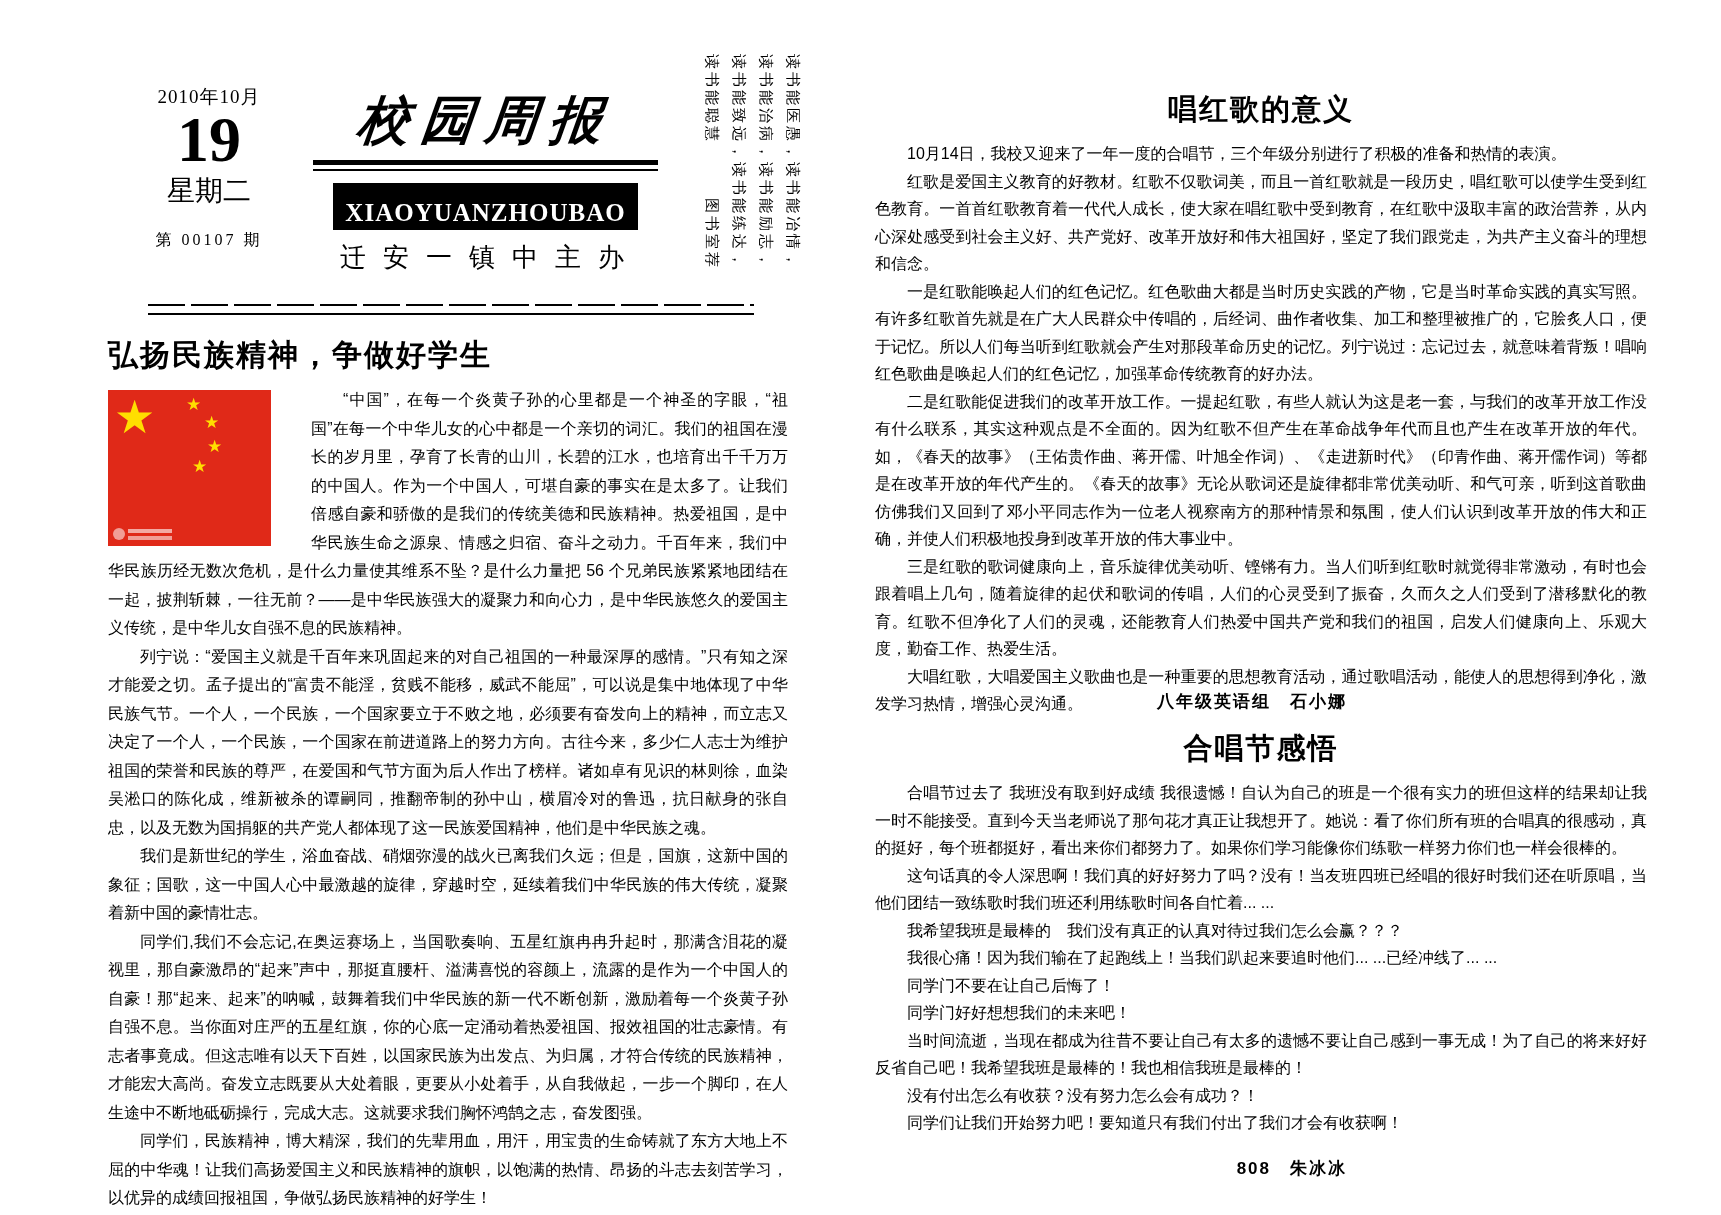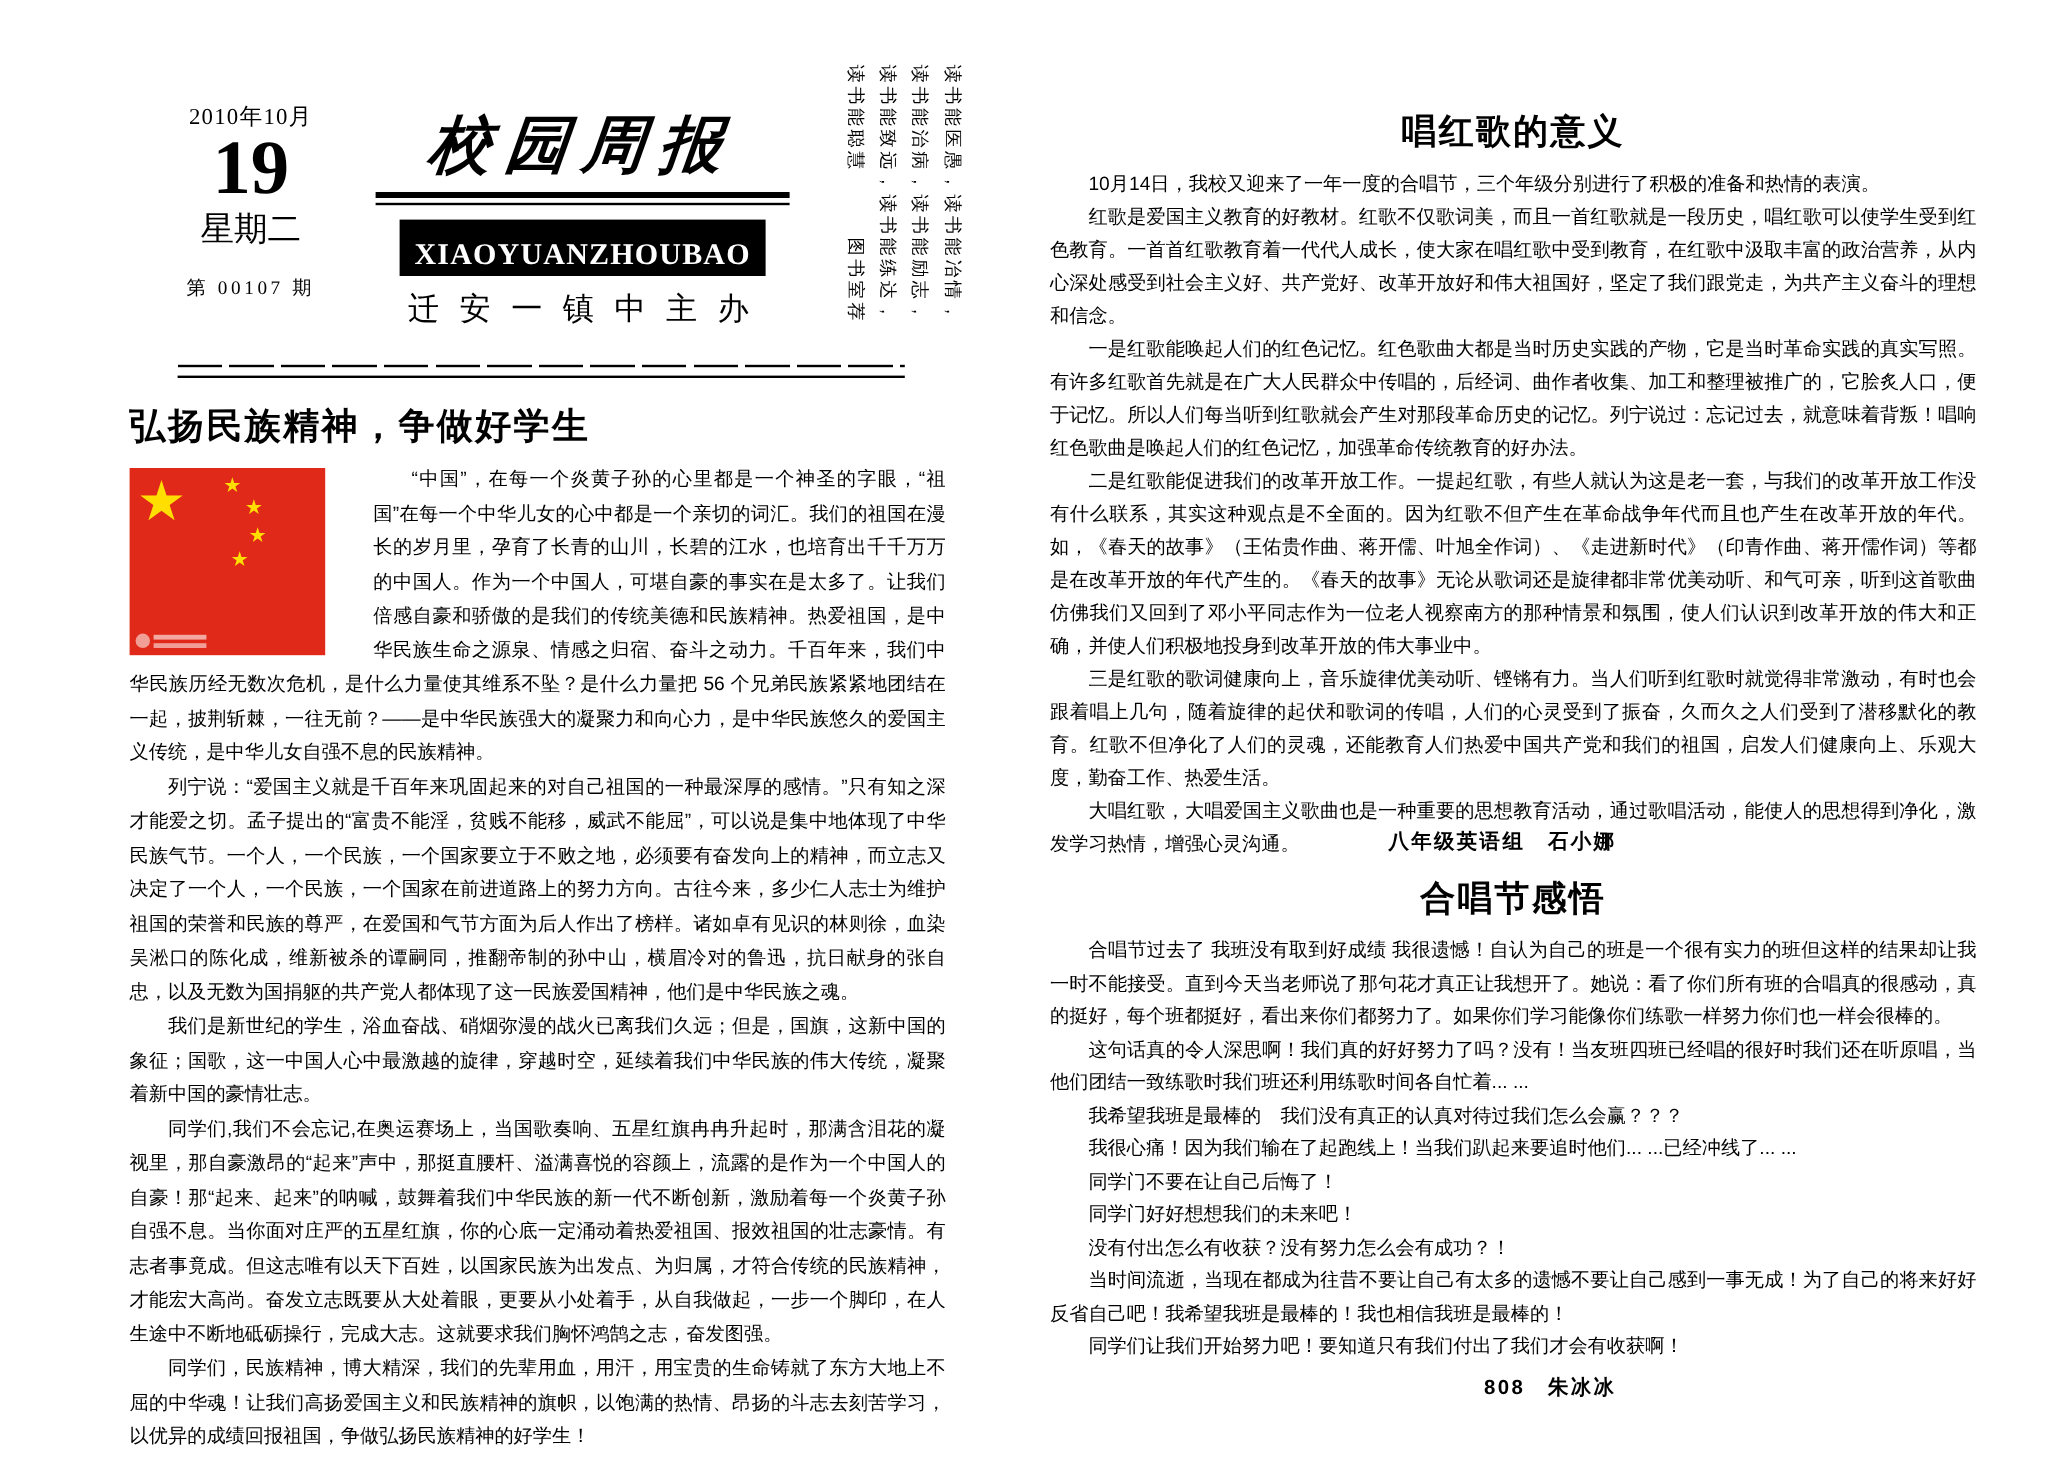--- a/index.html
+++ b/index.html
@@ -57,21 +57,21 @@
   .wm-logo{width:12px;height:12px;border-radius:50%;background:rgba(255,255,255,.55);}
   .wm-lines{width:44px;height:4px;background:rgba(255,255,255,.6);
             box-shadow:0 7px 0 rgba(255,255,255,.55);margin-bottom:7px;}
 
   
   .rp-title{text-align:center;font-weight:bold;font-size:29px;margin:12px 0 10px;letter-spacing:2px;}
   .rp-title2{margin-top:16px;}
   .rp-body p{font-size:16px;line-height:27.5px;text-indent:2em;text-align:justify;margin:0;}
   .rp-byline{font-weight:bold;font-size:17px;text-align:right;padding-right:300px;letter-spacing:2px;}
   .rp-byline-inline{margin-top:-27.5px;}
-  .rp-byline-end{margin-top:8px;}
+  .rp-byline-end{margin-top:20px;}
 </style>
 </head>
 <body>
 
 <div class="page page-left">
 
   <div class="lp-header">
     <div class="date-block">
       <div class="date-line">2010年10月</div>
       <div class="date-day">19</div>
@@ -143,19 +143,19 @@
 
   <div class="rp-title rp-title2">合唱节感悟</div>
 
   <div class="rp-body">
       <p>合唱节过去了 我班没有取到好成绩 我很遗憾！自认为自己的班是一个很有实力的班但这样的结果却让我一时不能接受。直到今天当老师说了那句花才真正让我想开了。她说：看了你们所有班的合唱真的很感动，真的挺好，每个班都挺好，看出来你们都努力了。如果你们学习能像你们练歌一样努力你们也一样会很棒的。</p>
       <p>这句话真的令人深思啊！我们真的好好努力了吗？没有！当友班四班已经唱的很好时我们还在听原唱，当他们团结一致练歌时我们班还利用练歌时间各自忙着... ...</p>
       <p>我希望我班是最棒的　我们没有真正的认真对待过我们怎么会赢？？？</p>
       <p>我很心痛！因为我们输在了起跑线上！当我们趴起来要追时他们... ...已经冲线了... ...</p>
       <p>同学门不要在让自己后悔了！</p>
       <p>同学门好好想想我们的未来吧！</p>
+      <p>当时间流逝，当现在都成为往昔不要让自己有太多的遗憾不要让自己感到一事无成！为了自己的将来好好反省自己吧！我希望我班是最棒的！我也相信我班是最棒的！</p>
       <p>没有付出怎么有收获？没有努力怎么会有成功？！</p>
-      <p>当时间流逝，当现在都成为往昔不要让自己有太多的遗憾不要让自己感到一事无成！为了自己的将来好好反省自己吧！我希望我班是最棒的！我也相信我班是最棒的！</p>
       <p>同学们让我们开始努力吧！要知道只有我们付出了我们才会有收获啊！</p>
     </div>
 
   <div class="rp-byline rp-byline-end">808　朱冰冰</div>
 </div>
 
 </body></html>

